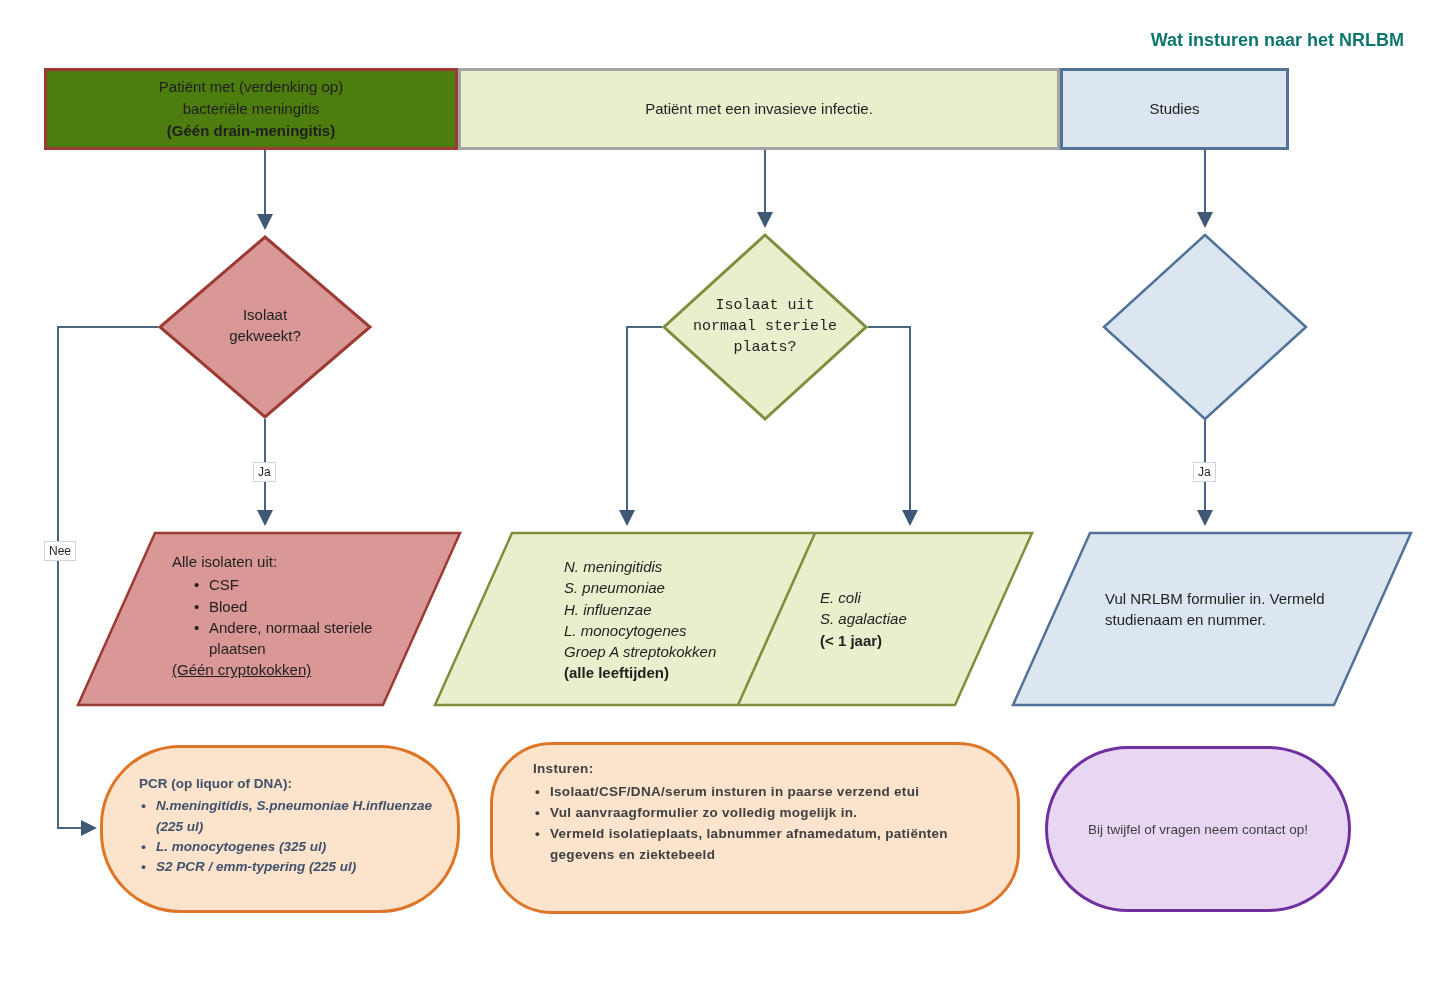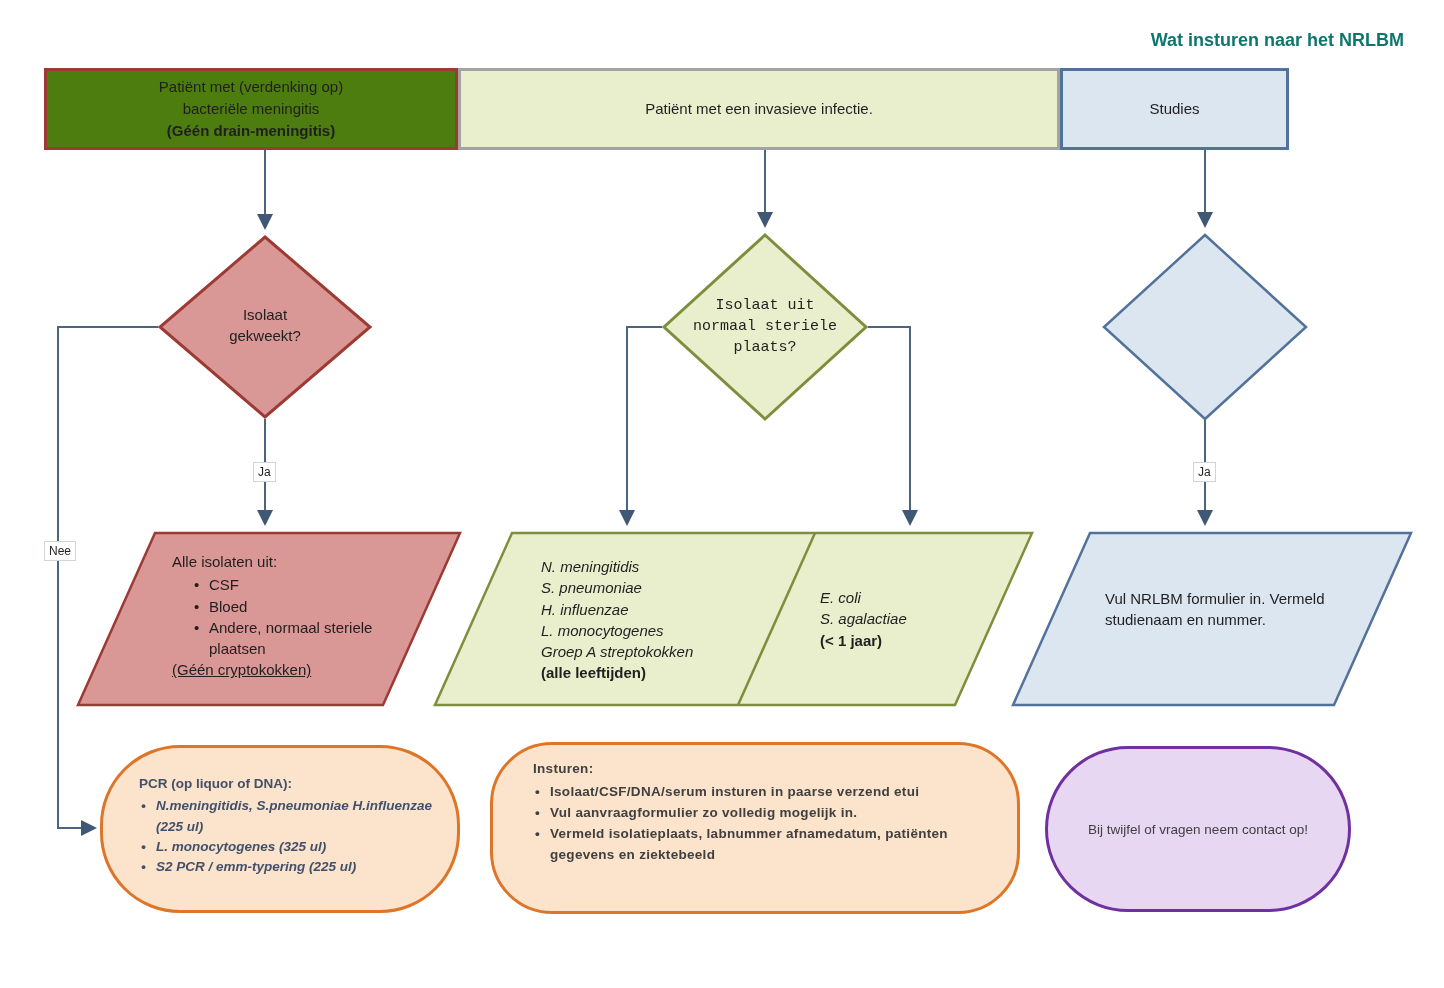--- a/index.html
+++ b/index.html
@@ -103,21 +103,21 @@
   <div class="para-txt" style="left:172px;top:551px;width:240px;">
     <div>Alle isolaten uit:</div>
     <ul class="blist red-list">
       <li>CSF</li>
       <li>Bloed</li>
       <li style="width:190px;">Andere, normaal steriele plaatsen</li>
     </ul>
     <div class="underline">(Géén cryptokokken)</div>
   </div>
 
-  <div class="para-txt" style="left:541px;top:556px;width:260px;">
+  <div class="para-txt" style="left:564px;top:556px;width:260px;">
     <div class="italic">N. meningitidis</div>
     <div class="italic">S. pneumoniae</div>
     <div class="italic">H. influenzae</div>
     <div class="italic">L. monocytogenes</div>
     <div class="italic">Groep A streptokokken</div>
     <div class="bold">(alle leeftijden)</div>
   </div>
 
   <div class="para-txt" style="left:820px;top:587px;width:175px;">
     <div class="italic">E. coli</div>

